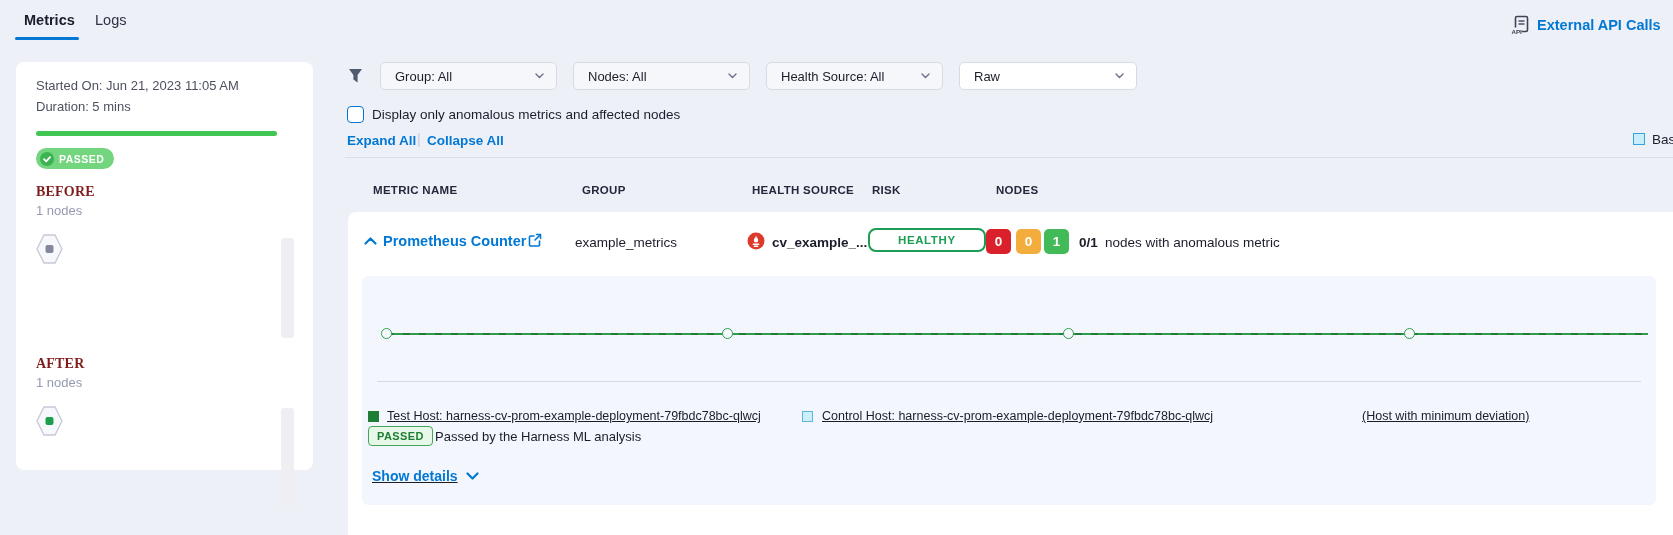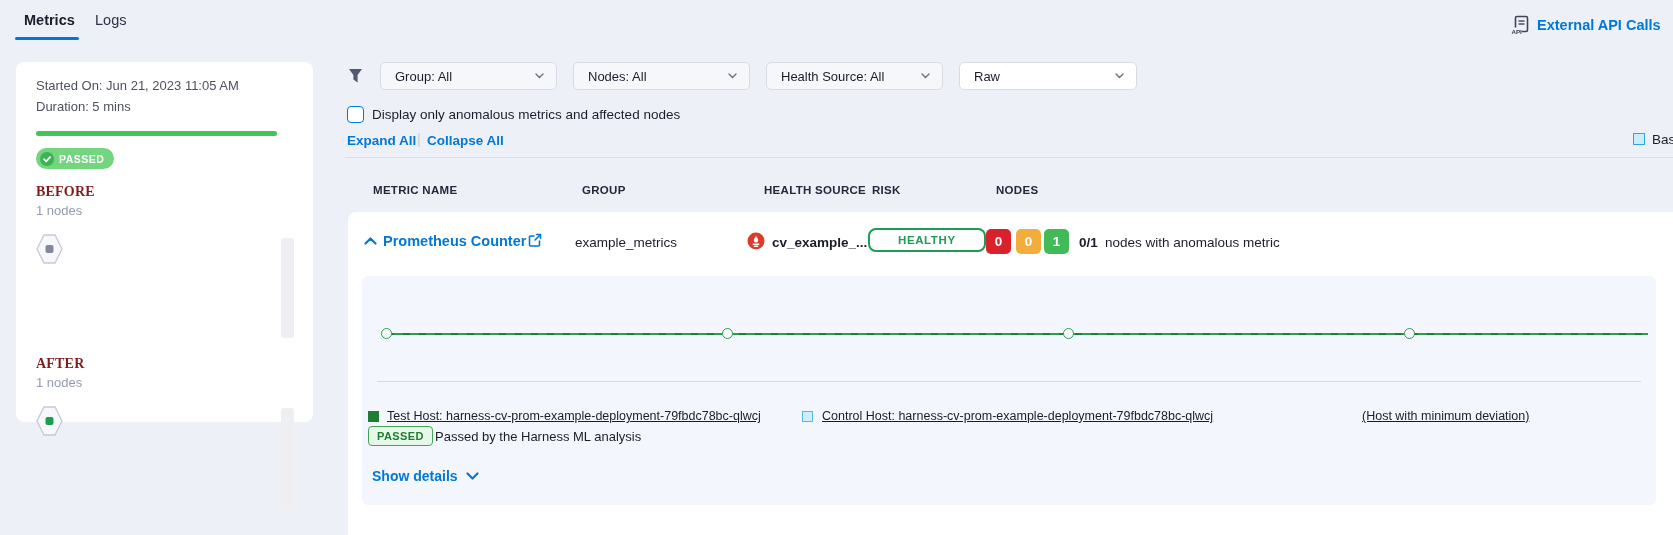--- a/index.html
+++ b/index.html
@@ -47,21 +47,21 @@
     <svg width="19" height="20" viewBox="0 0 19 20">
       <rect x="4.5" y="1.5" width="12" height="15" rx="1.5" fill="none" stroke="#3f4455" stroke-width="1.6"></rect>
       <line x1="7.5" y1="6" x2="13.5" y2="6" stroke="#3f4455" stroke-width="1.4"></line>
       <line x1="7.5" y1="9" x2="13.5" y2="9" stroke="#3f4455" stroke-width="1.4"></line>
       <rect x="0.5" y="12.5" width="10" height="7" fill="#eef0f7"></rect>
       <text x="0.5" y="18.5" font-size="6.2" font-weight="bold" fill="#3f4455" font-family="Liberation Sans, sans-serif">API</text>
     </svg>
     <span class="link" style="font-size:14.5px;font-weight:bold;">External API Calls</span>
   </div>
 
-  <div class="abs card" style="left:16px;top:62px;width:297px;height:360px;">
+  <div class="abs card" style="left:16px;top:62px;width:297px;height:408px;">
     <div class="abs sidetext" style="left:20px;top:16px;">Started On: Jun 21, 2023 11:05 AM</div>
     <div class="abs sidetext" style="left:20px;top:37px;">Duration: 5 mins</div>
     <div class="abs bar" style="left:20px;top:69px;width:241px;"></div>
 
     <div class="abs pill" style="left:20px;top:86px;">
       <svg width="14" height="14" viewBox="0 0 14 14">
         <circle cx="7" cy="7" r="7" fill="#3cb353"></circle>
         <polyline points="4,7.2 6.2,9.4 10,5.2" fill="none" stroke="#fff" stroke-width="1.8" stroke-linecap="round" stroke-linejoin="round"></polyline>
       </svg>
       <span>PASSED</span>
@@ -119,21 +119,21 @@
   <div class="abs" style="left:417px;top:131px;color:#c9cbd6;font-size:14px;">|</div>
   <div class="abs link" style="left:427px;top:133px;font-size:13.5px;">Collapse All</div>
 
   <div class="abs legend-sq" style="left:1633px;top:133px;width:12px;height:12px;background:#c9edfb;border:1.6px solid #31a7dd;box-sizing:border-box;"></div>
   <div class="abs clip nowrap" style="left:1652px;top:132px;width:21px;font-size:13.5px;">Base</div>
 
   <div class="abs divider" style="left:345px;top:157px;width:1328px;"></div>
 
   <div class="abs th" style="left:373px;top:184px;">METRIC NAME</div>
   <div class="abs th" style="left:582px;top:184px;">GROUP</div>
-  <div class="abs th" style="left:752px;top:184px;margin-left:12px;">HEALTH SOURCE</div>
+  <div class="abs th" style="left:752px;top:184px;">HEALTH SOURCE</div>
   <div class="abs th" style="left:872px;top:184px;">RISK</div>
   <div class="abs th" style="left:996px;top:184px;">NODES</div>
 
   <div class="abs card" style="left:348px;top:212px;width:1325px;height:323px;border-radius:8px 0 0 0;">
 
     <svg class="abs" style="left:16px;top:25px;" width="13" height="8" viewBox="0 0 13 8">
       <polyline points="1.5,6.5 6.5,1.5 11.5,6.5" fill="none" stroke="#0278d5" stroke-width="2.2" stroke-linecap="round" stroke-linejoin="round"></polyline>
     </svg>
     <div class="abs link" style="left:35px;top:21px;font-size:14.5px;">Prometheus Counter</div>
     <svg class="abs" style="left:180px;top:21px;" width="14" height="14" viewBox="0 0 14 14">
@@ -172,21 +172,21 @@
 
       <div class="abs legend-sq" style="left:6px;top:135px;background:#1f7d36;"></div>
       <div class="abs legend-txt nowrap" style="left:25px;top:133px;">Test Host: harness-cv-prom-example-deployment-79fbdc78bc-qlwcj</div>
       <div class="abs legend-sq" style="left:440px;top:135px;background:#cdeefb;border:1.5px solid #5cb5da;box-sizing:border-box;"></div>
       <div class="abs legend-txt nowrap" style="left:460px;top:133px;">Control Host: harness-cv-prom-example-deployment-79fbdc78bc-qlwcj</div>
       <div class="abs legend-txt nowrap" style="left:1000px;top:133px;">(Host with minimum deviation)</div>
 
       <div class="abs passed-badge" style="left:6px;top:150px;">PASSED</div>
       <div class="abs" style="left:73px;top:153px;font-size:13px;">Passed by the Harness ML analysis</div>
 
-      <div class="abs" style="left:10px;top:192px;display:flex;align-items:center;gap:8px;">
+      <div class="abs" style="left:10px;top:192px;display:flex;align-items:center;gap:8px;text-decoration:underline;">
         <span class="link" style="font-size:14px;">Show details</span>
         <svg width="13" height="8" viewBox="0 0 13 8">
           <polyline points="1.5,1.5 6.5,6.5 11.5,1.5" fill="none" stroke="#0278d5" stroke-width="2.2" stroke-linecap="round" stroke-linejoin="round"></polyline>
         </svg>
       </div>
     </div>
   </div>
 
 </div>
 

